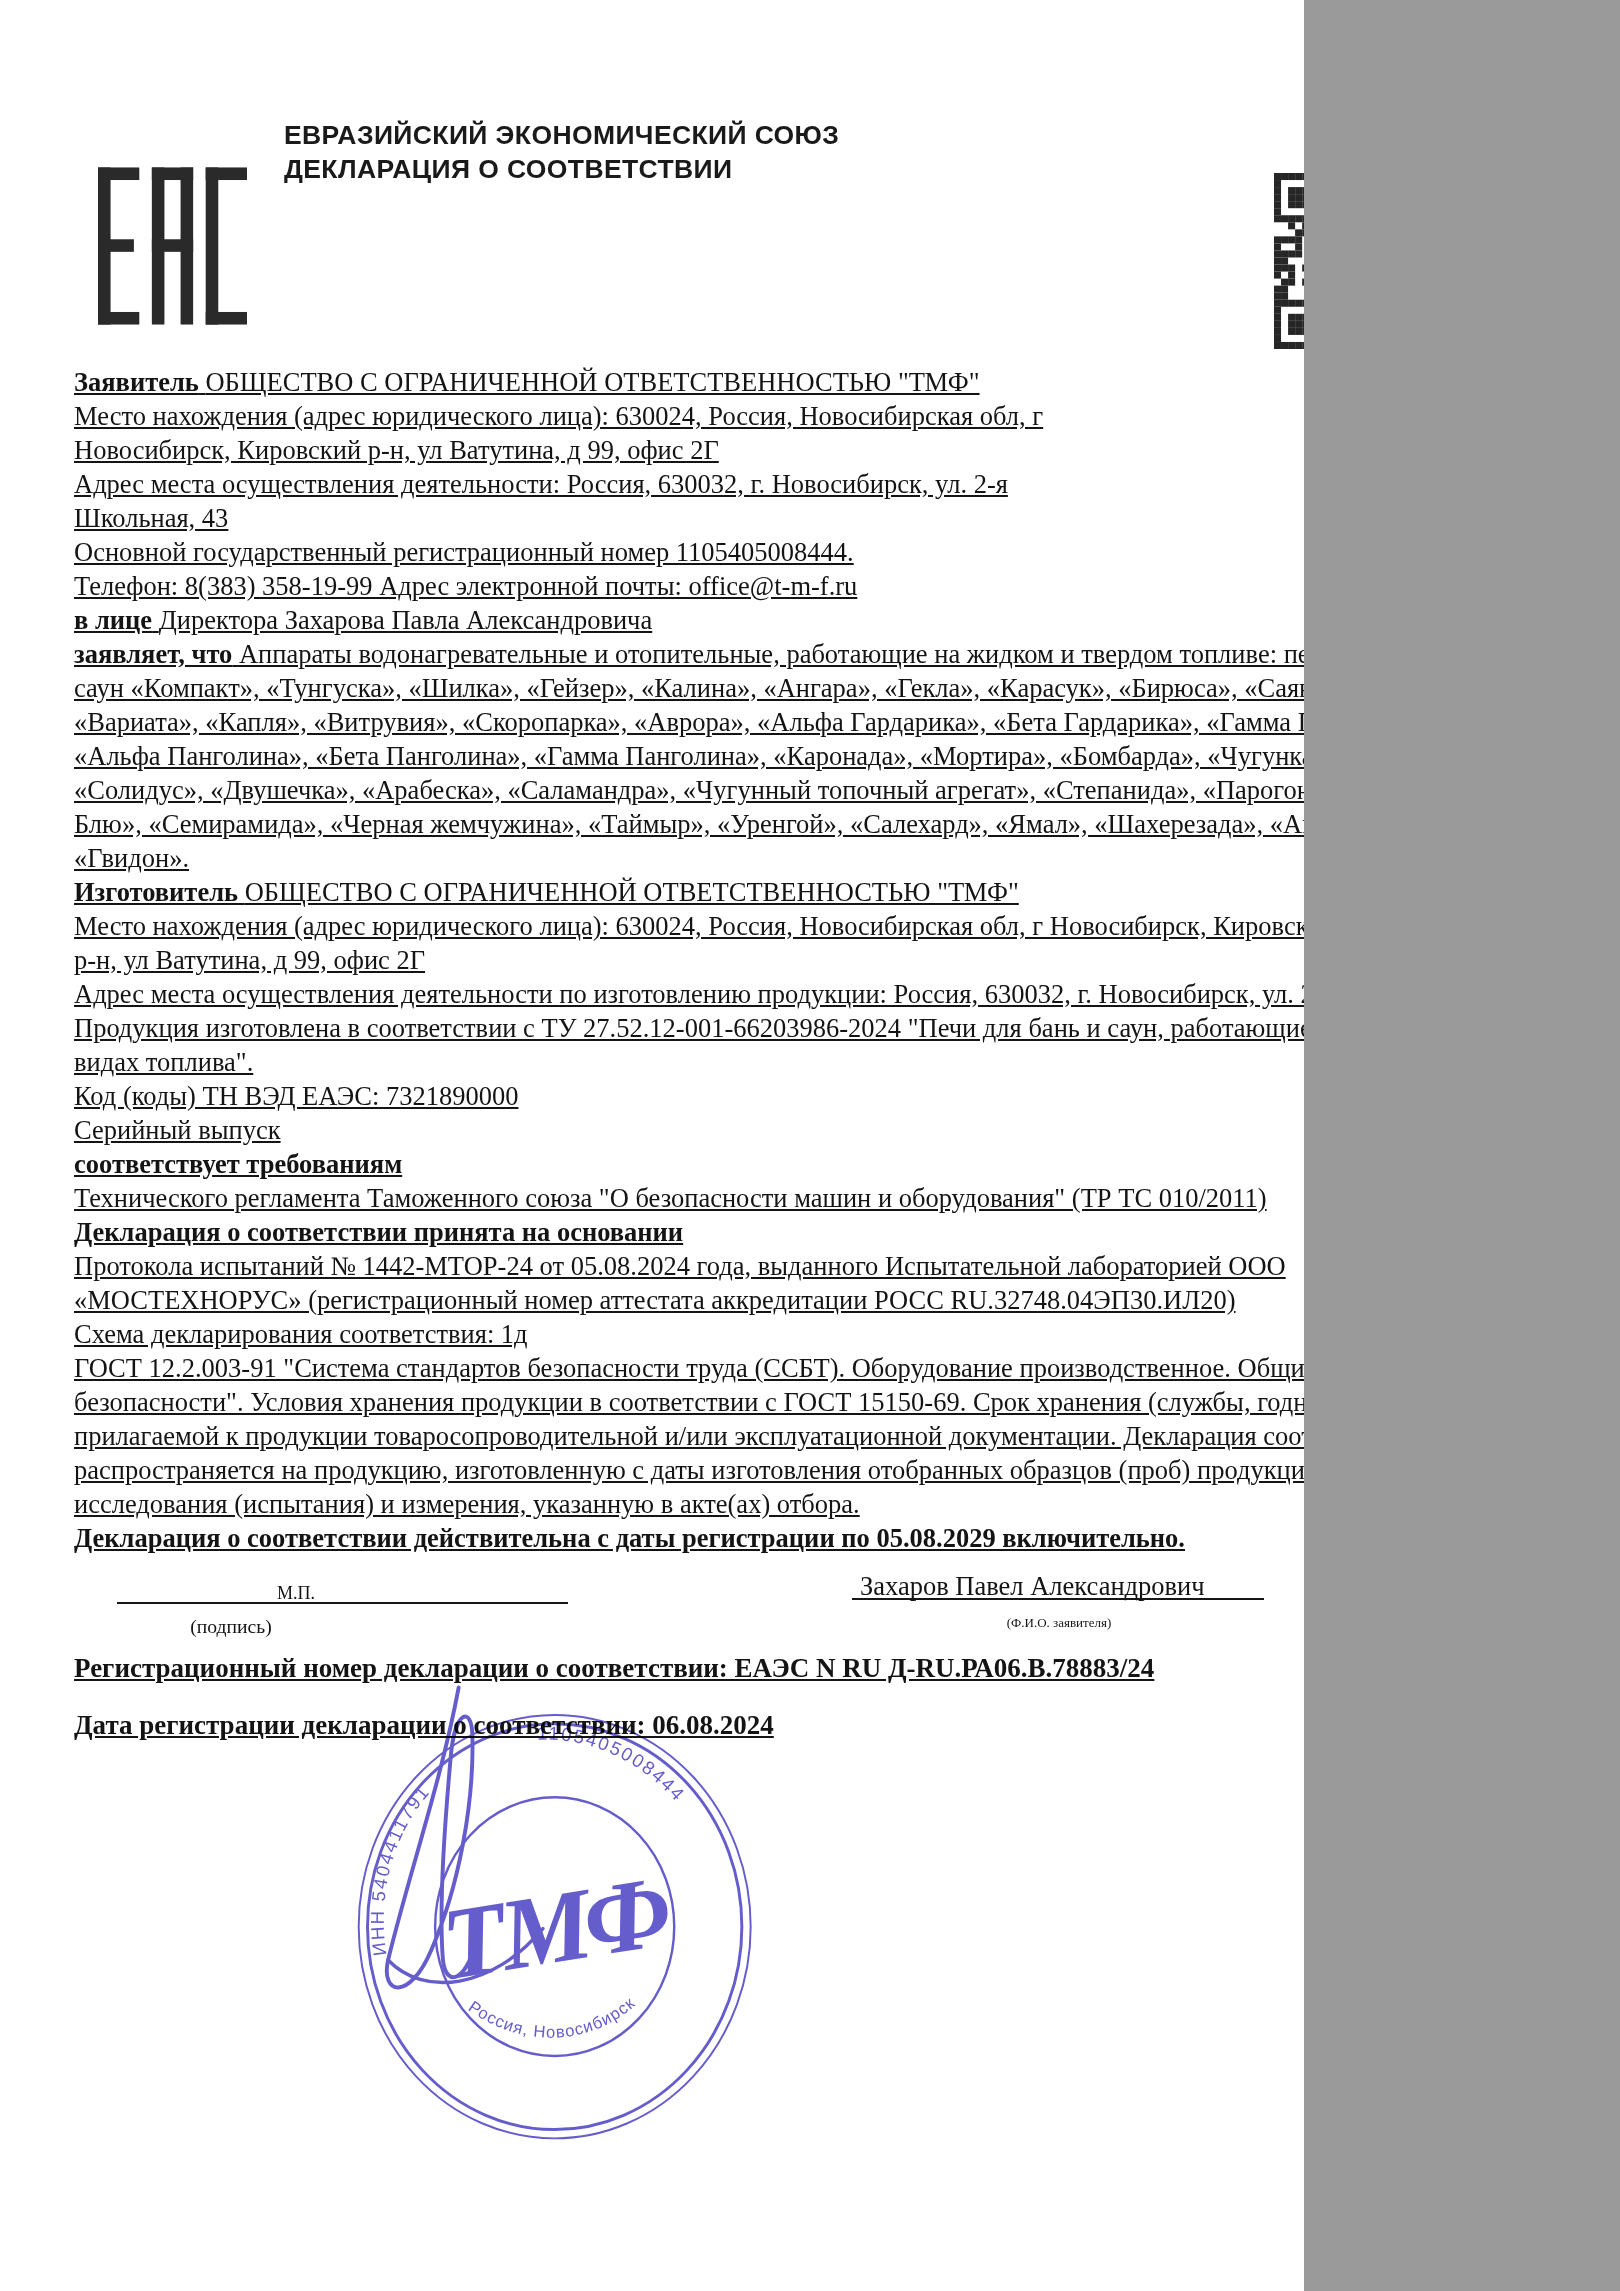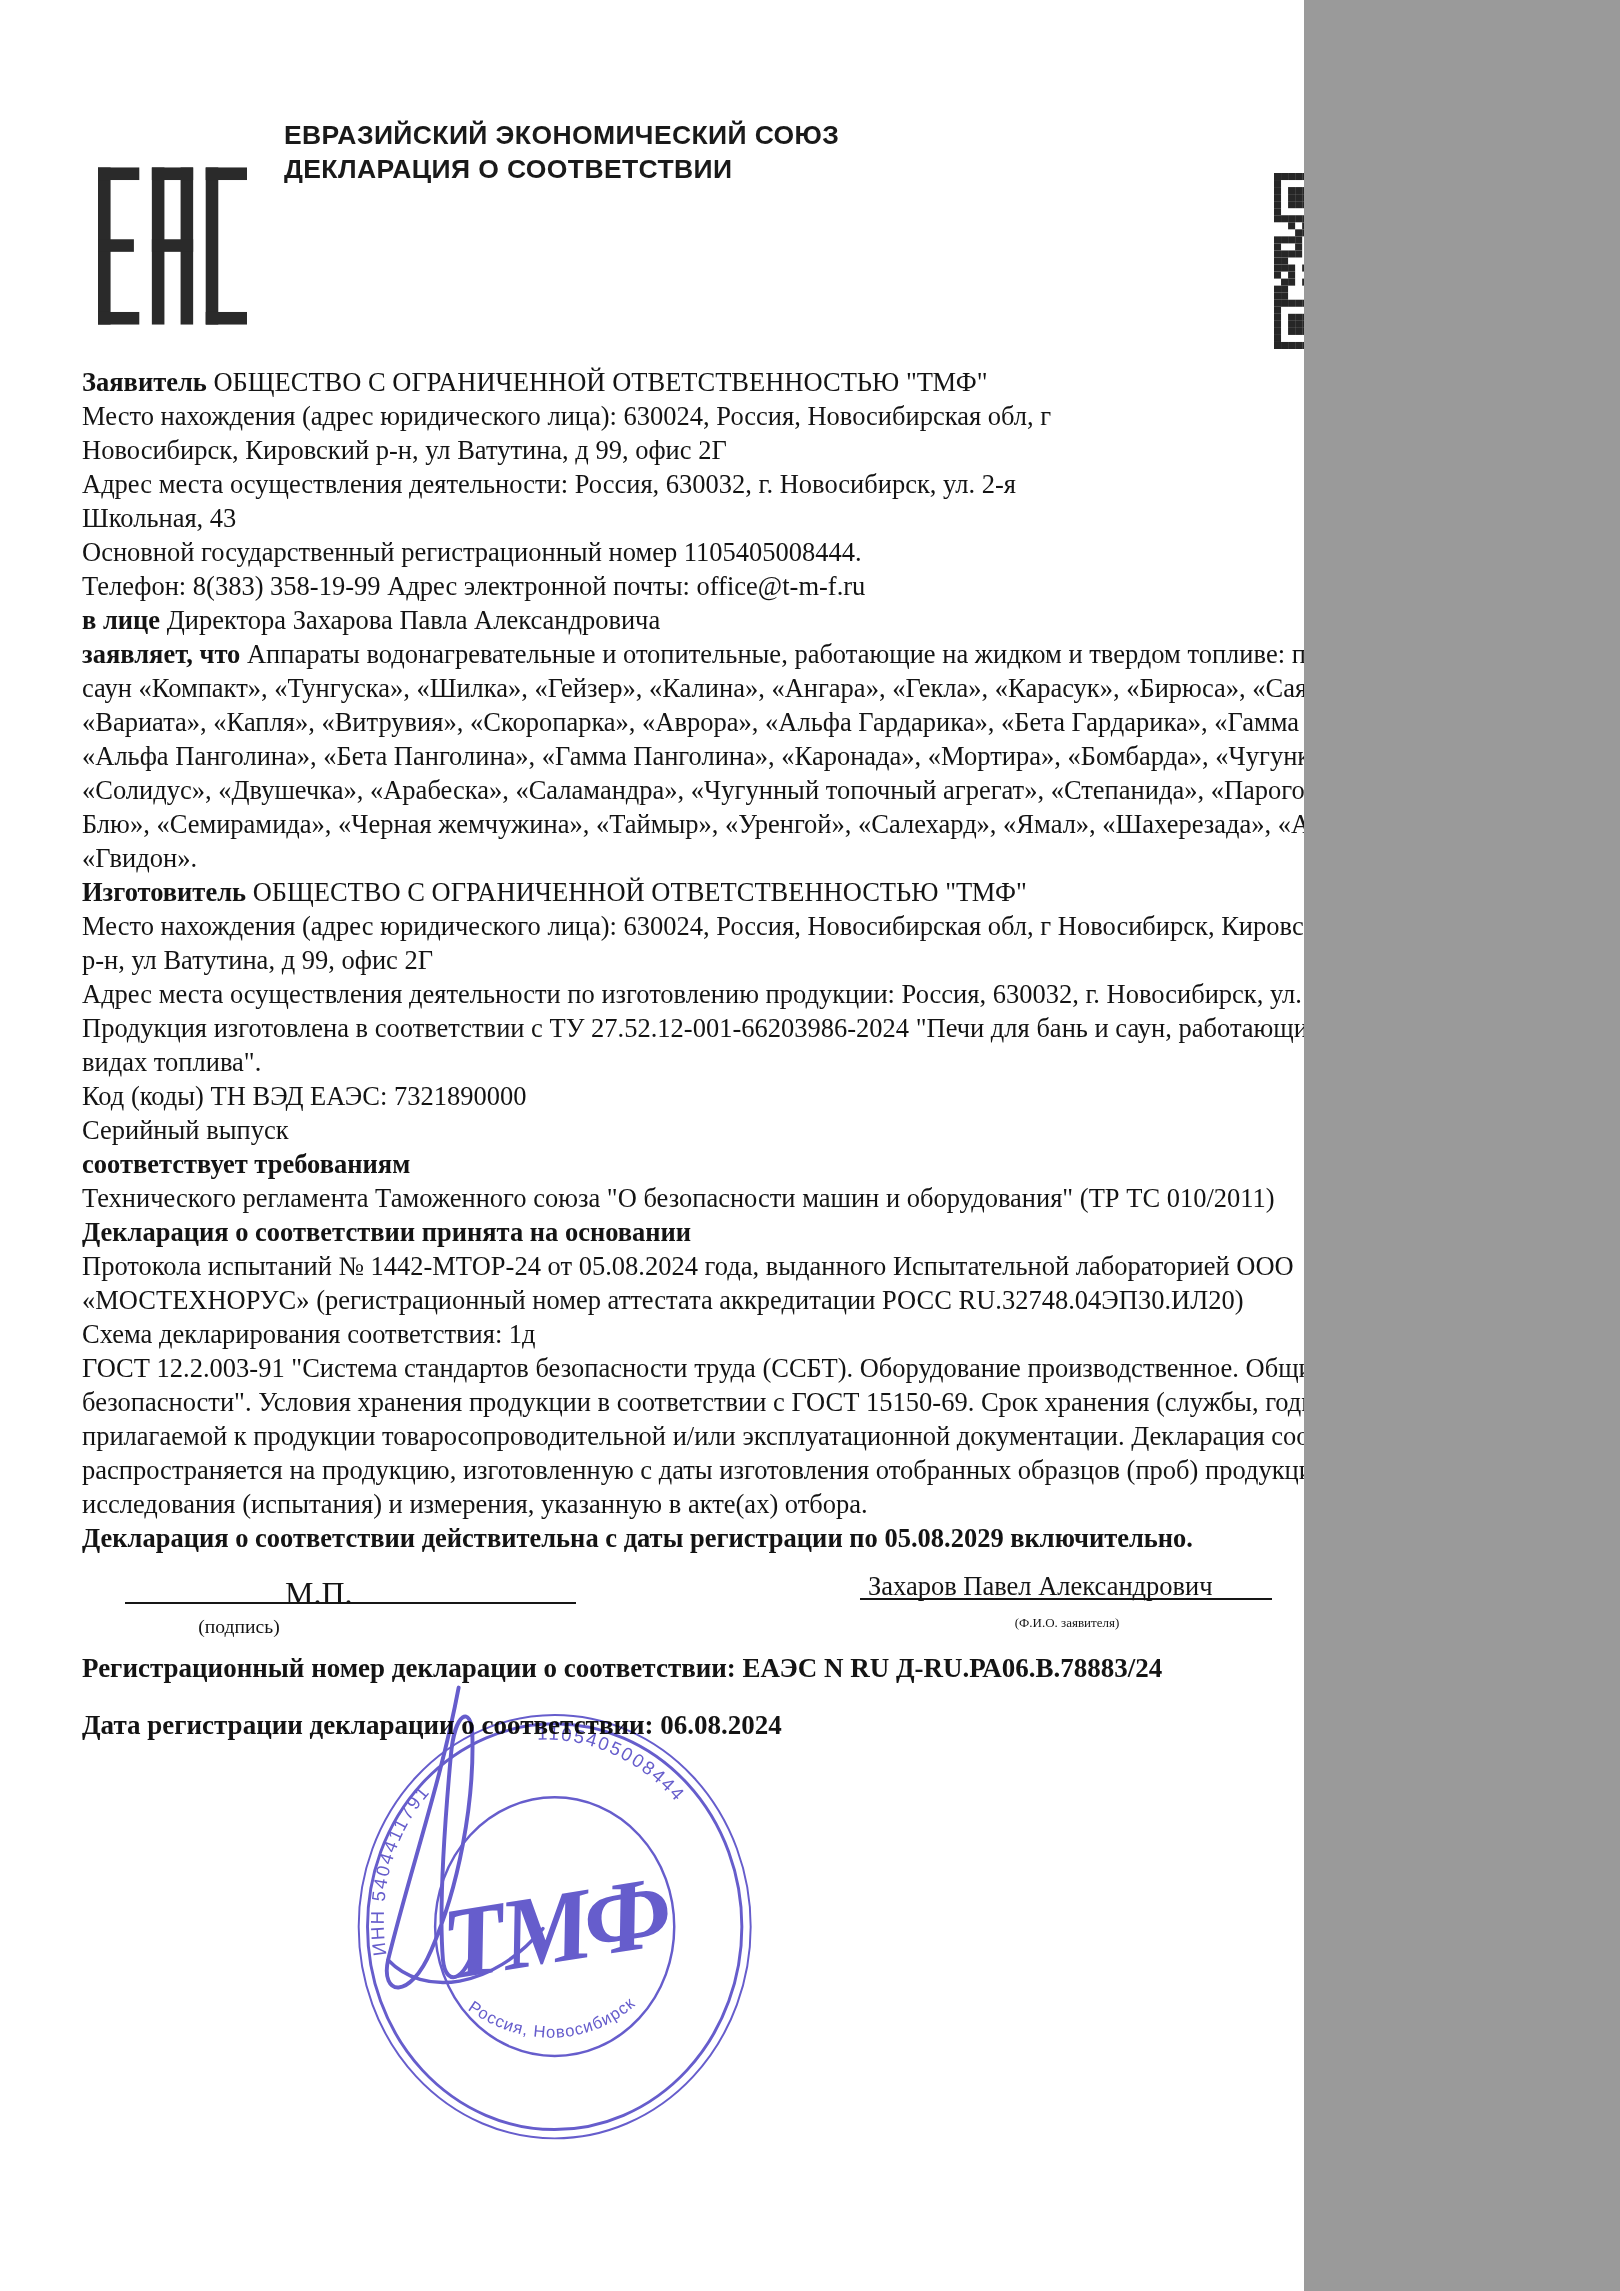--- a/index.html
+++ b/index.html
@@ -10,35 +10,35 @@
   
   .doc-title{
     position:absolute;left:284px;top:118px;
     font-family:"Liberation Sans",sans-serif;font-weight:bold;
     font-size:26.5px;line-height:34px;letter-spacing:0.4px;color:#1a1a1a;
   }
   .eac{position:absolute;left:98px;top:157px;}
   .qr{position:absolute;left:1274px;top:173px;}
   
   .content{
-    position:absolute;left:82px;top:365px;width:1435px;
-    font-size:26.5px;line-height:34px;
+    position:absolute;left:74px;top:365px;width:1435px;
+    font-size:26.5px;line-height:34px;text-decoration:underline;
   }
   .content p{margin:0;}
   .content b{font-weight:bold;}
   .w-narrow{max-width:1039px;}
   .w-mid{max-width:1274px;}
   .gap-xs{margin-top:3.9px;}
   .gap-s{margin-top:7.8px;}
   .gap-m{margin-top:11.8px;}
   .gap-l{margin-top:21.6px;}
   
   .sig-area{position:relative;height:82px;margin-top:13.7px;}
   .sig-name{position:absolute;left:786px;top:0;white-space:nowrap;}
-  .sig-mp{position:absolute;left:203px;top:7.8px;font-size:32px;}
+  .sig-mp{position:absolute;left:203px;top:7.8px;font-size:18px;}
   .sig-line{position:absolute;border-top:2.9px solid #161616;height:0;}
   .sig-line-left{left:43px;top:33px;width:451px;}
   .sig-line-right{left:778px;top:29px;width:412px;}
   .sig-cap{position:absolute;font-size:19.6px;text-align:center;}
   .cap-left{left:59px;top:41px;width:196px;}
   .cap-right{left:843px;top:37px;width:284px;font-size:13px;}
   .reg-line{font-weight:bold;font-size:27px;margin-top:15.7px;}
   .reg-line+.reg-line{margin-top:23.5px;}
   
   .stamp{position:absolute;left:294px;top:1666px;z-index:5;mix-blend-mode:multiply;opacity:.93;}

